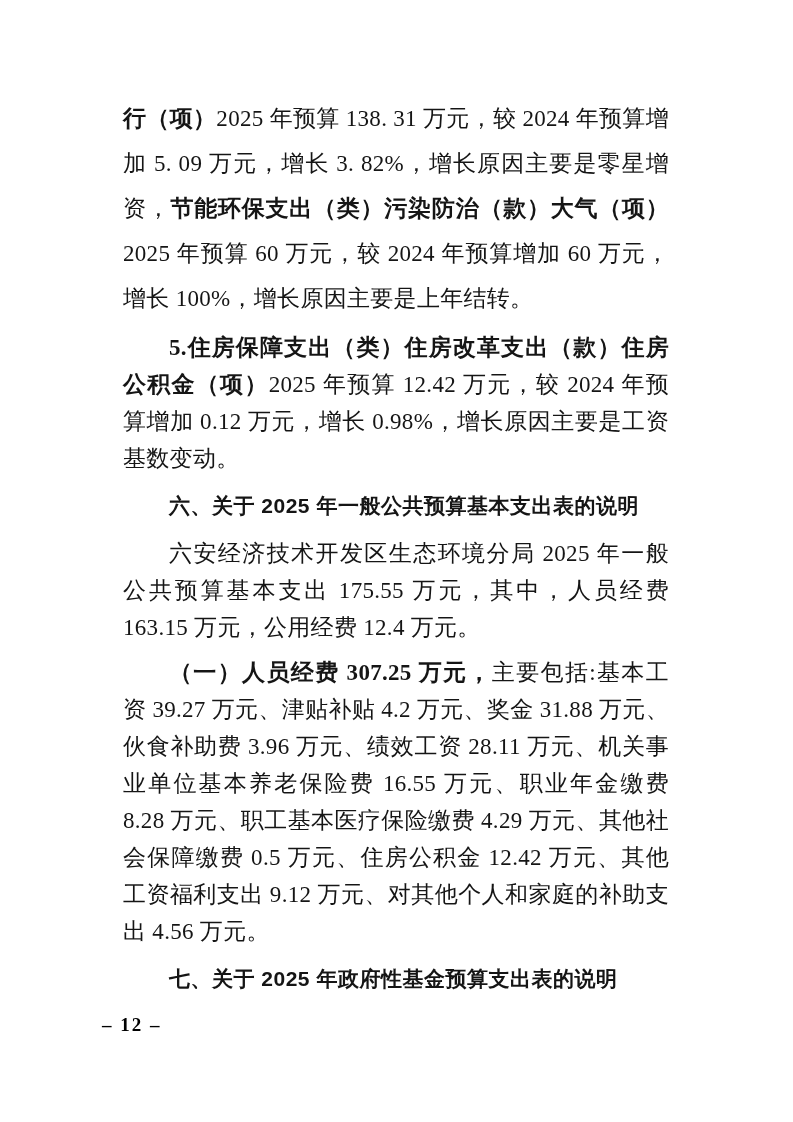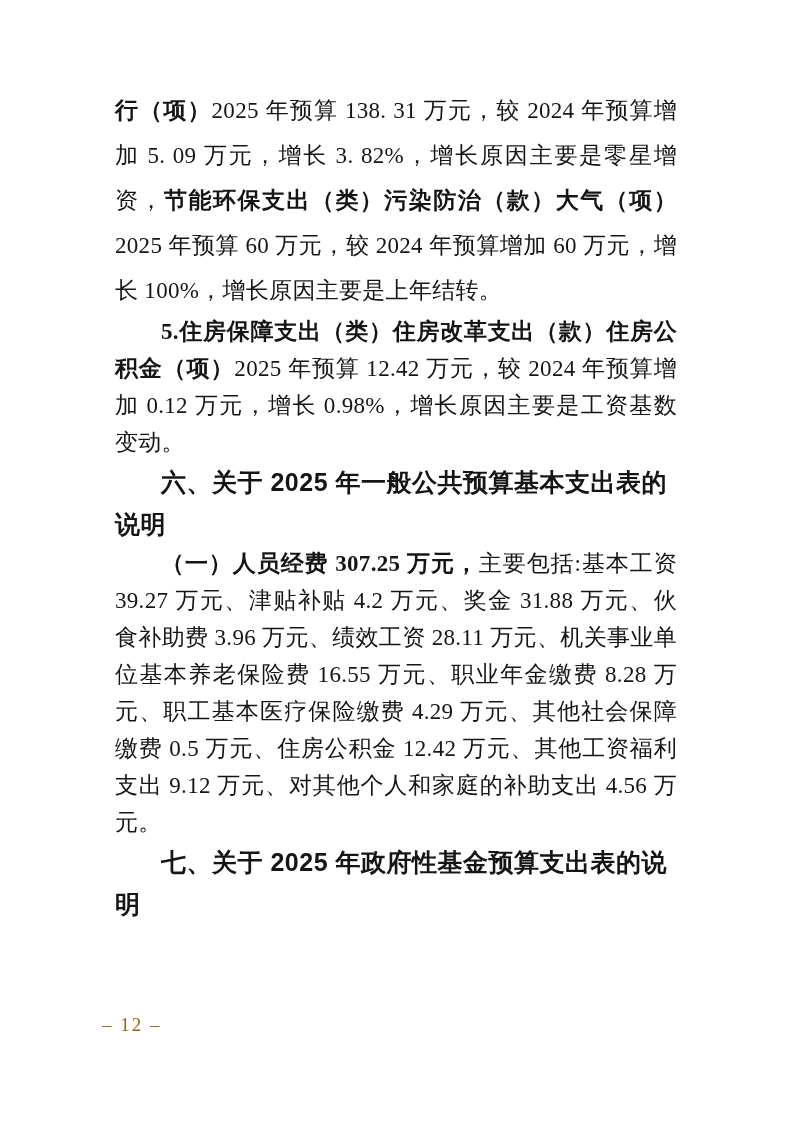--- a/index.html
+++ b/index.html
@@ -16,62 +16,64 @@
     font-family: "Liberation Serif", serif;
     color: #151515;
   }
   .content {
     position: absolute;
     left: 115px;
     top: 88px;
     width: 562px;
   }
   .para {
-    margin: 0;
+    margin: 8px;
     font-size: 23px;
     line-height: 37px;
     text-align: justify;
     text-justify: inter-character;
     letter-spacing: 0.3px;
   }
   .para.wide {
     line-height: 45px;
   }
   .para.indent {
     text-indent: 46px;
   }
   .para.space-before {
     margin-top: 6px;
   }
   .para.heading {
     font-family: "Liberation Sans", sans-serif;
     font-weight: bold;
-    font-size: 25px;
+    font-size: 21px;
     line-height: 42px;
     text-align: left;
     letter-spacing: 0.5px;
   }
   .run-bold {
     font-weight: bold;
   }
   .page-footer {
     position: absolute;
     left: 102px;
     top: 1014px;
     font-family: "Liberation Serif", serif;
     font-size: 19px;
     letter-spacing: 2px;
-    color: #a16207;
+    color: #000000;
+    font-weight: bold;
   }
 </style>
 </head>
 <body>
 
 <div class="page">
   <div class="content" id="content">
       <p class="para wide"><span class="run-bold">行（项）</span><span class="run">2025 年预算 138. 31 万元，较 2024 年预算增加 5. 09 万元，增长 3. 82%，增长原因主要是零星增资，</span><span class="run-bold">节能环保支出（类）污染防治（款）大气（项）</span><span class="run">2025 年预算 60 万元，较 2024 年预算增加 60 万元，增长 100%，增长原因主要是上年结转。</span></p>
       <p class="para indent"><span class="run-bold">5.住房保障支出（类）住房改革支出（款）住房公积金（项）</span><span class="run">2025 年预算 12.42 万元，较 2024 年预算增加 0.12 万元，增长 0.98%，增长原因主要是工资基数变动。</span></p>
       <p class="para heading indent"><span class="run-bold">六、关于 2025 年一般公共预算基本支出表的说明</span></p>
+      <p class="para indent"><span class="run">六安经济技术开发区生态环境分局 2025 年一般公共预算基本支出 175.55 万元，其中，人员经费 163.15 万元，公用经费 12.4 万元。</span></p>
       <p class="para indent"><span class="run-bold">（一）人员经费 307.25 万元，</span><span class="run">主要包括:基本工资 39.27 万元、津贴补贴 4.2 万元、奖金 31.88 万元、伙食补助费 3.96 万元、绩效工资 28.11 万元、机关事业单位基本养老保险费 16.55 万元、职业年金缴费 8.28 万元、职工基本医疗保险缴费 4.29 万元、其他社会保障缴费 0.5 万元、住房公积金 12.42 万元、其他工资福利支出 9.12 万元、对其他个人和家庭的补助支出 4.56 万元。</span></p>
       <p class="para heading indent"><span class="run-bold">七、关于 2025 年政府性基金预算支出表的说明</span></p>
     </div>
   <div class="page-footer">– 12 –</div>
 </div>
 
 </body></html>

